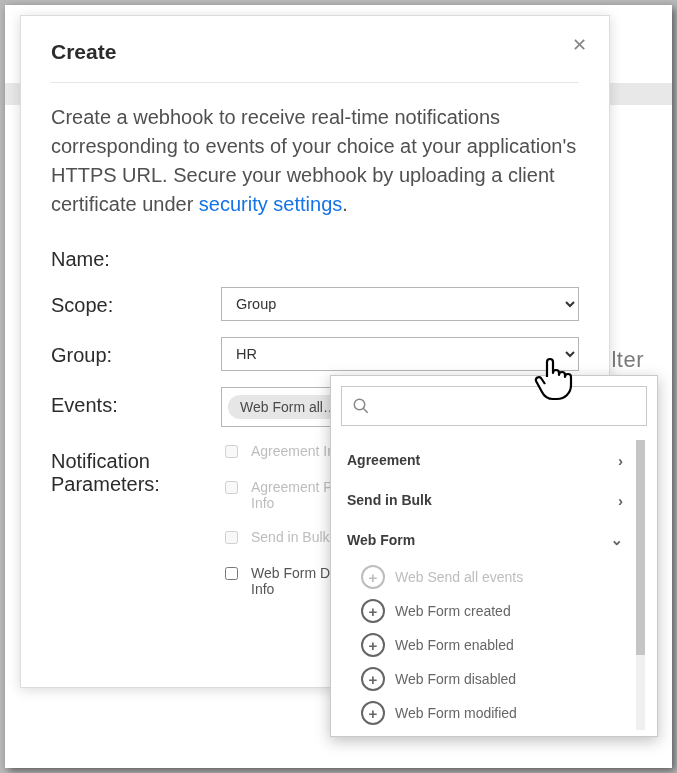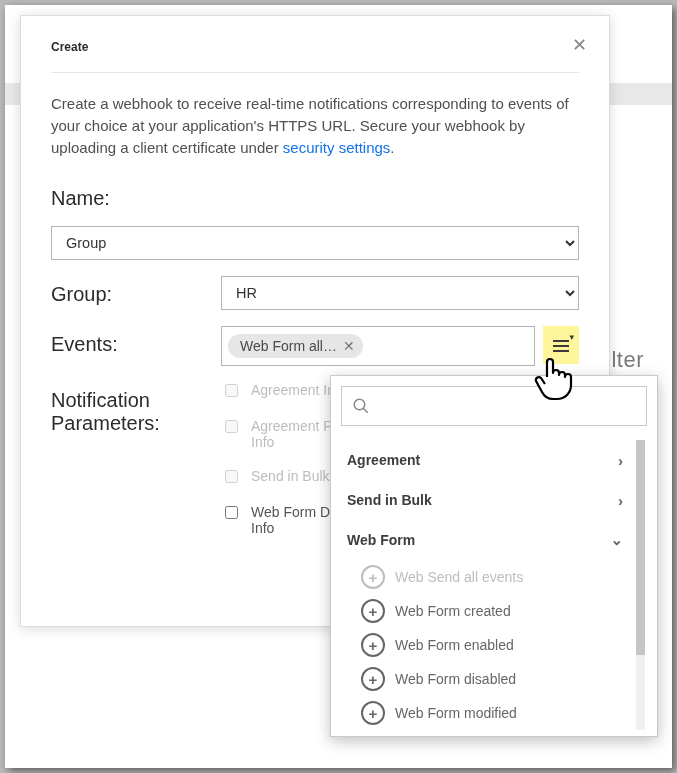--- a/index.html
+++ b/index.html
@@ -2,24 +2,24 @@
 <html><head>
 <meta charset="utf-8">
 <style>
   html,body{margin:0;padding:0;font-family:"Segoe UI",Arial,sans-serif;font-size:14px;color:#2c2c2c;}
   body{background:#b9b9b9;width:677px;height:773px;overflow:hidden;position:relative;}
   .shadow-frame{position:absolute;inset:5px;background:#fff;box-shadow:3px 3px 8px rgba(0,0,0,0.5);}
   .bg-strip{position:absolute;left:0;right:0;top:78px;height:22px;background:#e8e8e8;}
   .bg-filter{position:absolute;right:28px;top:342px;font-size:22px;color:#7a7a7a;letter-spacing:.5px;}
   .modal{position:absolute;left:20px;top:15px;width:590px;background:#fff;border:1px solid #dcdcdc;
          box-shadow:0 2px 12px rgba(0,0,0,.15);padding:24px 30px 50px 30px;box-sizing:border-box;}
-  .modal h1{margin:0;font-size:12px;font-weight:600;color:#2c2c2c;}
+  .modal h1{margin:0;font-size:21px;font-weight:600;color:#2c2c2c;}
   .close-x{position:absolute;top:18px;right:22px;font-size:18px;color:#888;cursor:pointer;}
   .rule{border:none;border-top:1px solid #e5e5e5;margin:18px 0 20px 0;}
-  .intro{font-size:15px;color:#505050;line-height:1.45;margin-bottom:22px;}
+  .intro{font-size:20px;color:#505050;line-height:1.45;margin-bottom:22px;}
   .intro a{color:#1473e6;text-decoration:none;}
   .row{display:flex;align-items:flex-start;margin-bottom:16px;}
   .lab{width:170px;flex:none;padding-top:7px;color:#2c2c2c;font-size:20px;}
   .field{flex:1;}
   input[type=text],select{width:100%;box-sizing:border-box;height:34px;border:1px solid #b5b5b5;
          padding:0 10px;font-size:14.5px;font-family:inherit;color:#333;background:#fff;}
   select{appearance:auto;}
   .url-blur{font-family:inherit;}
   .events-wrap{display:flex;gap:8px;align-items:flex-start;}
   .chip-box{flex:1;height:38px;border:1px solid #b5b5b5;display:flex;align-items:center;padding:0 6px;}
@@ -68,20 +68,21 @@
 
   <p class="intro">
     <span>Create a webhook to receive real-time notifications corresponding to events of your choice at your application's HTTPS URL. Secure your webhook by uploading a client certificate under </span><a href="#">security settings</a><span>.</span>
   </p>
 
   <div class="row">
     <div class="lab">Name:</div>
   </div>
 
   <div class="row">
+    <div class="lab">Scope:</div>
     <div class="field"><select><option>Group</option></select></div>
   </div>
 
   <div class="row">
     <div class="lab">Group:</div>
     <div class="field"><select><option>HR</option></select></div>
   </div>
 
 
   <div class="row">

